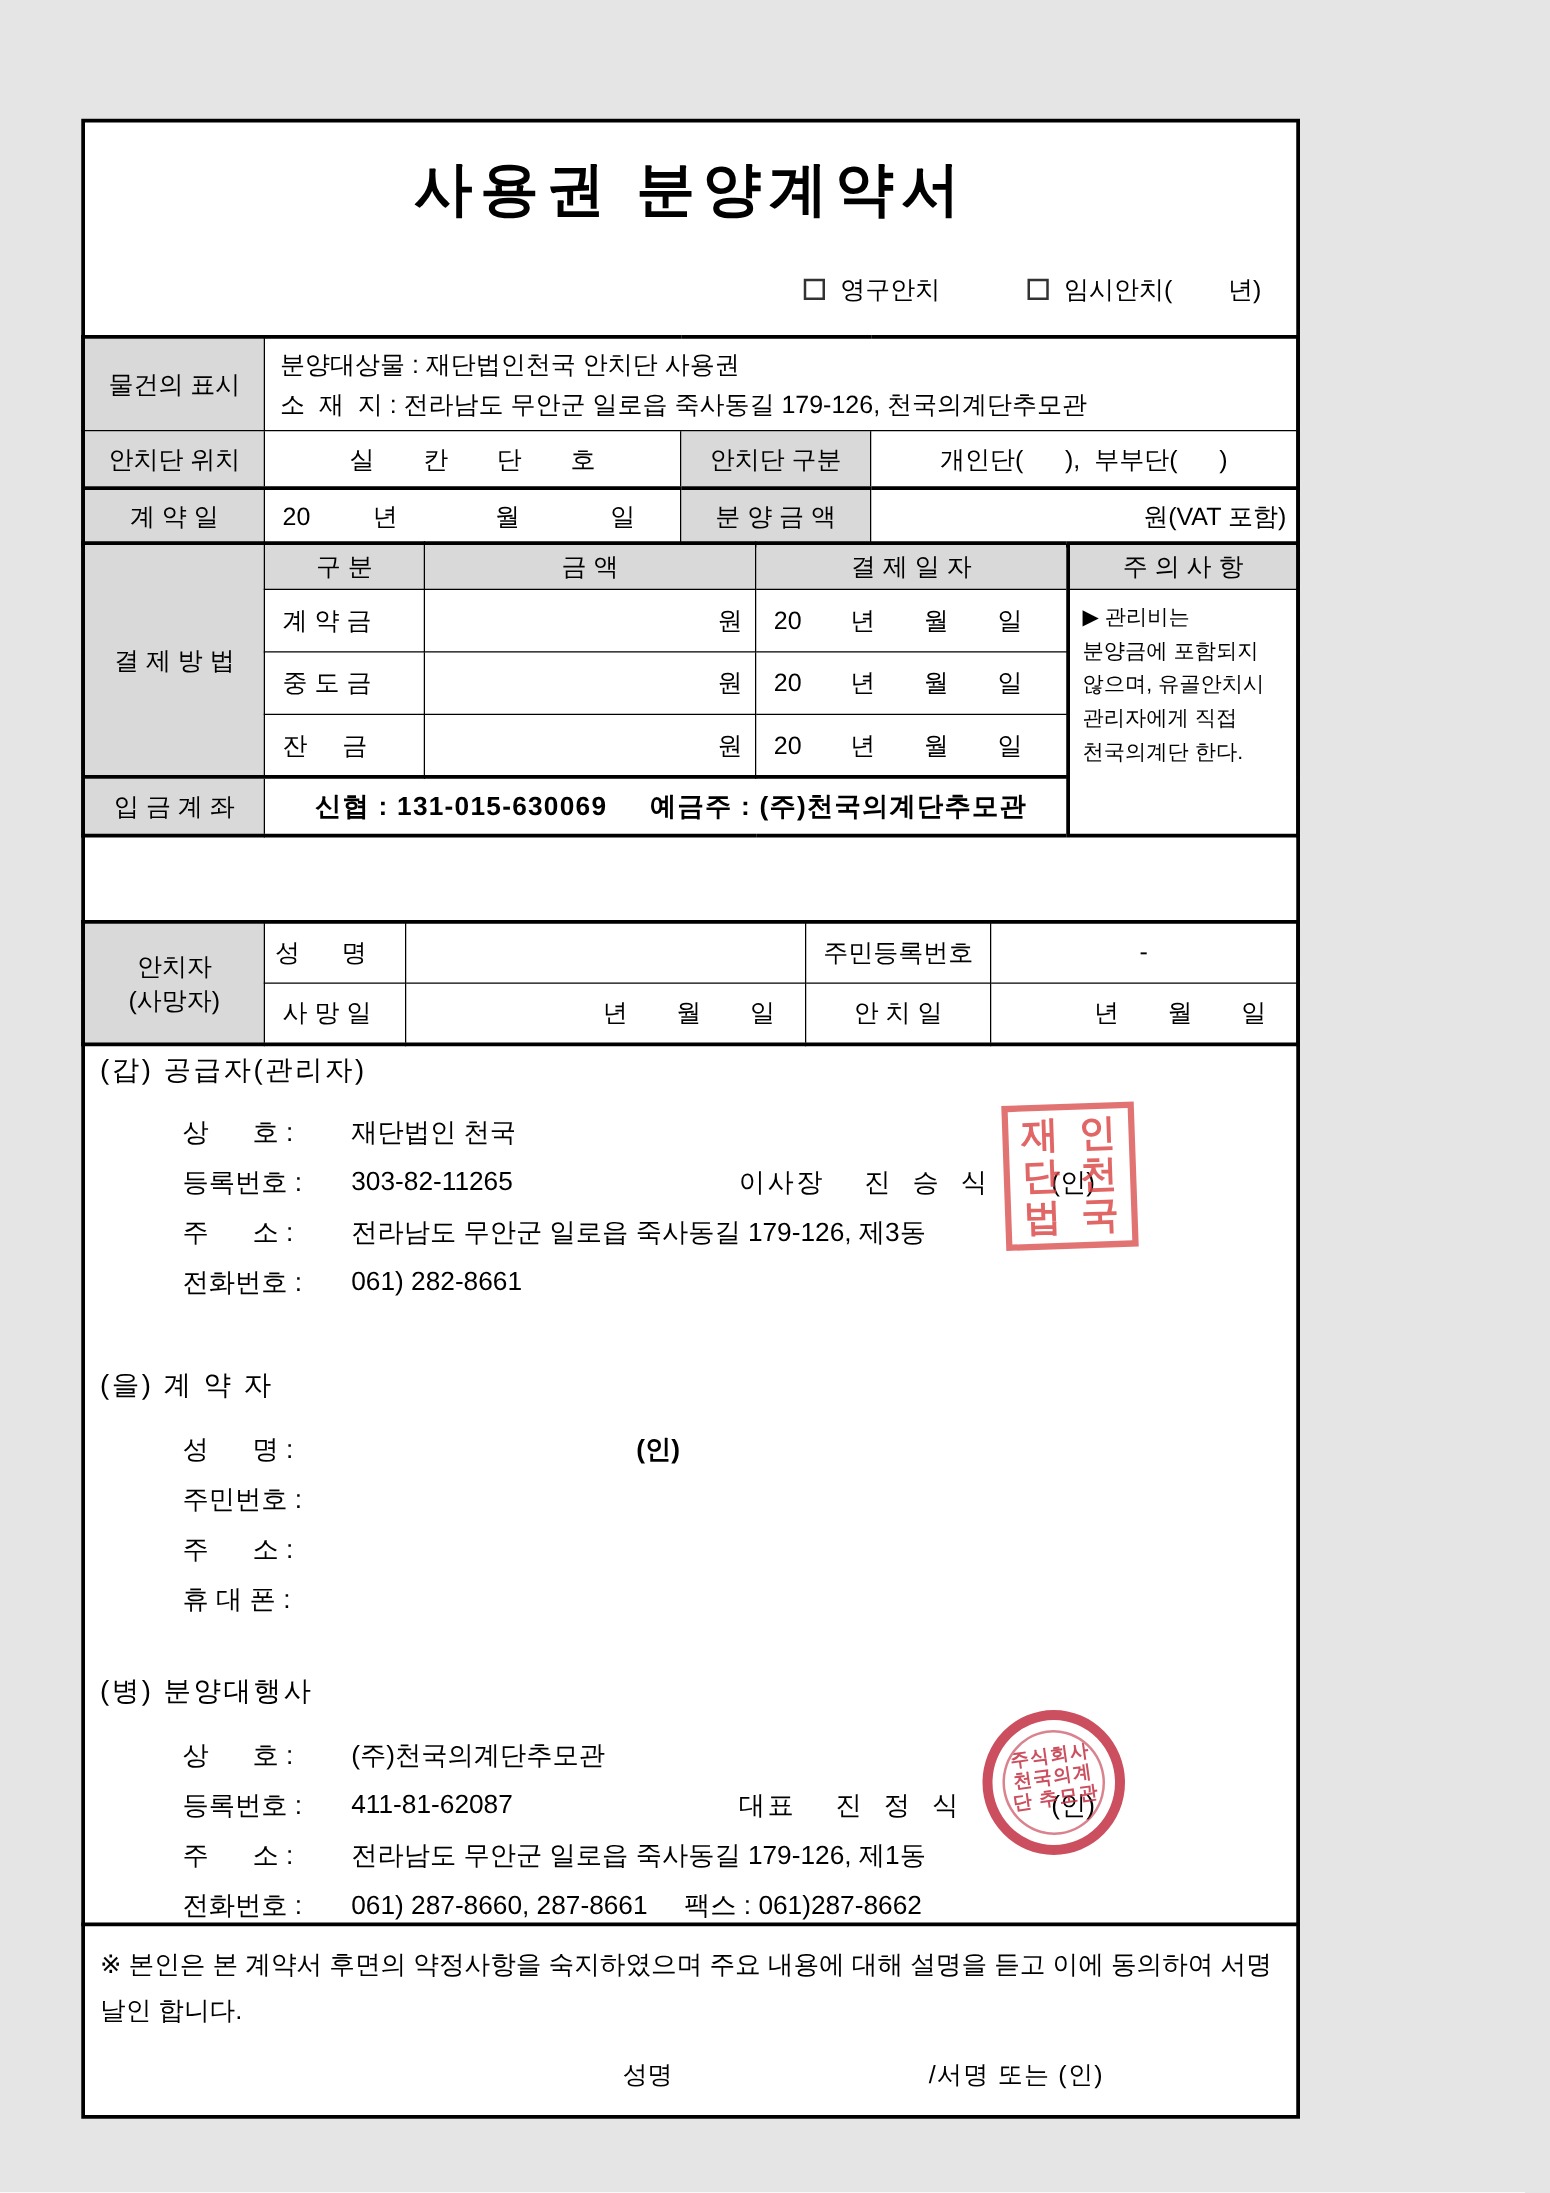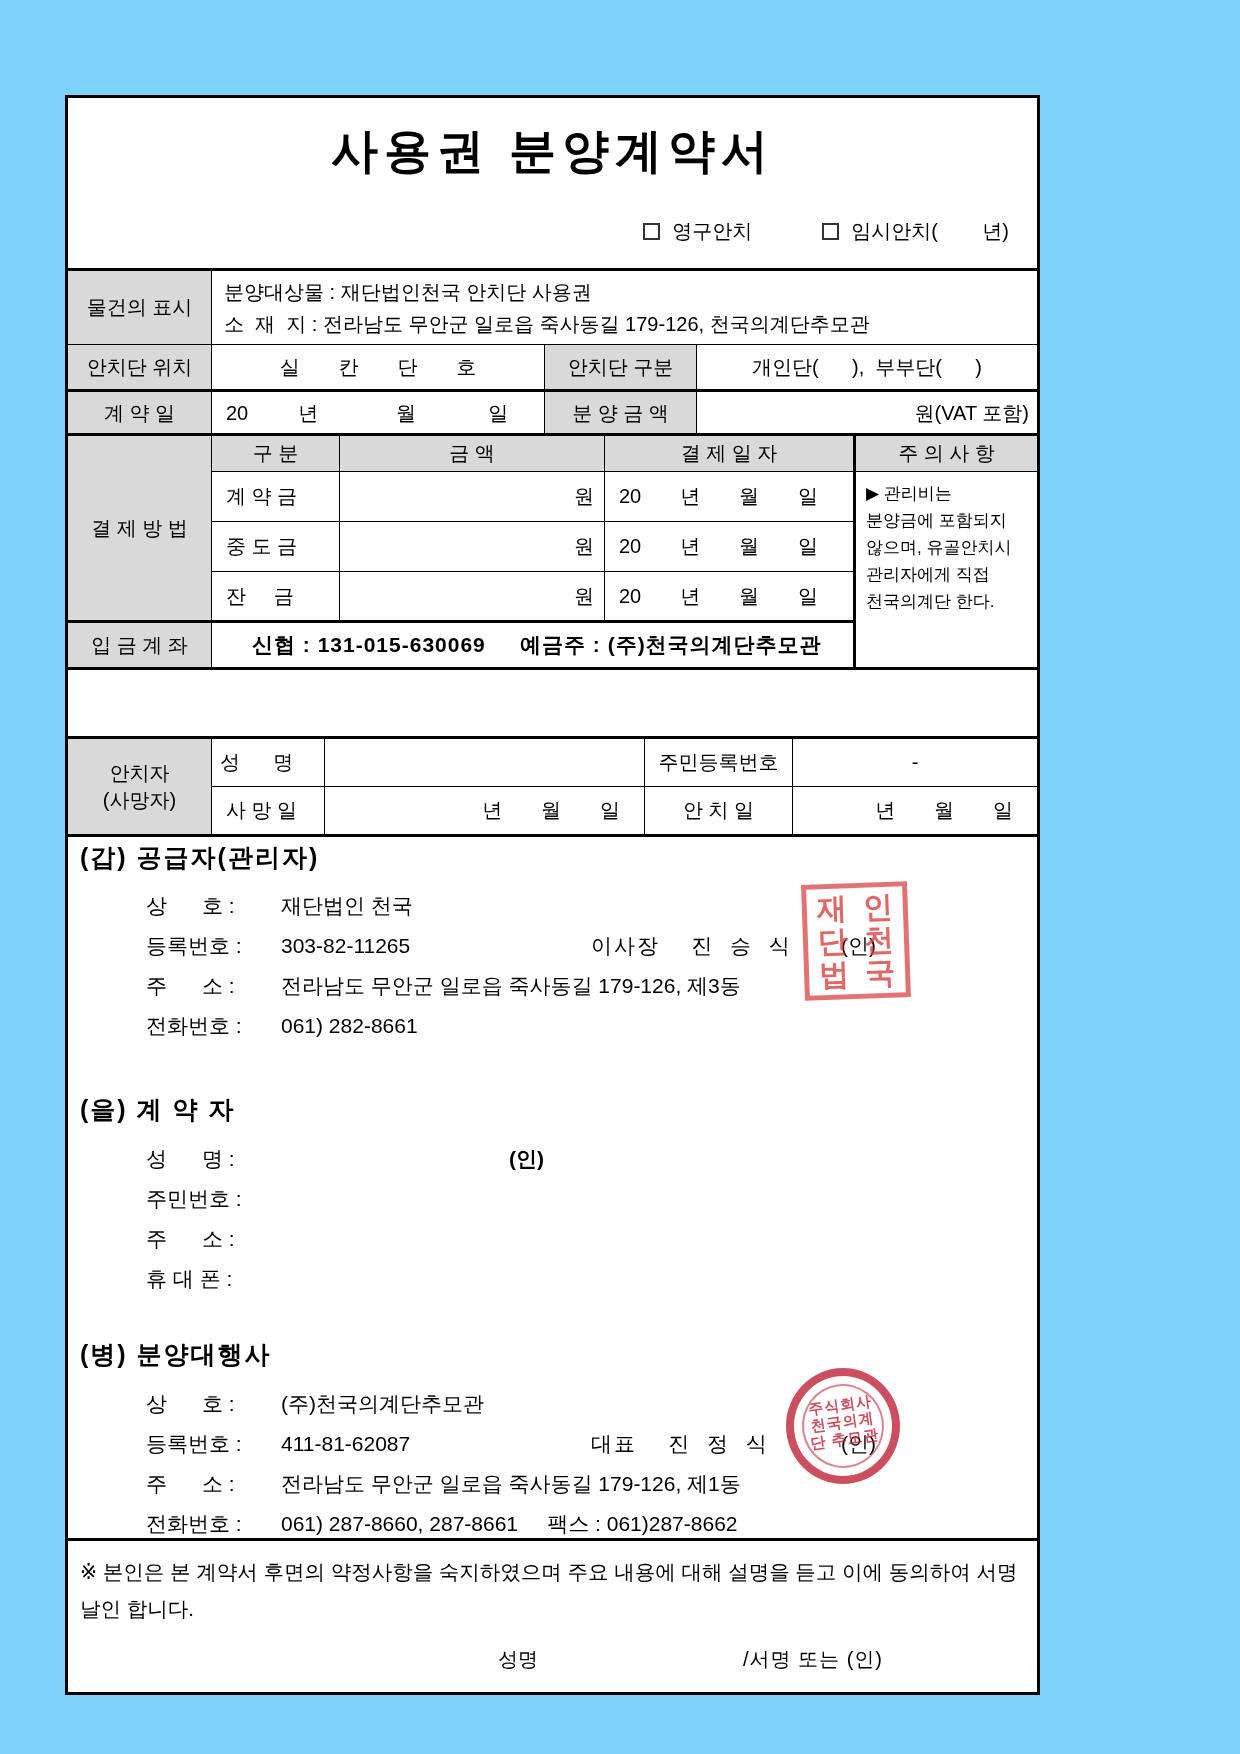--- a/index.html
+++ b/index.html
@@ -1,18 +1,18 @@
 <!DOCTYPE html>
 <html><head>
 <meta charset="utf-8">
 <style>
   * { margin:0; padding:0; box-sizing:border-box; }
   html,body { background:#ffffff; }
   .sheet {
-    position:relative; width:1240px; height:1754px; background:#7dd3fc;
+    position:relative; width:1240px; height:1754px; background:#e5e5e5;
     font-family:"Liberation Sans","DejaVu Sans",sans-serif; color:#000;
   }
   .frame {
     position:absolute; left:65px; top:95px; width:975px; height:1600px;
     border:3px solid #000; background:#fff;
   }
   .doc-title {
     position:absolute; top:22px; left:0; width:100%; text-align:center;
     font-size:47px; font-weight:bold; letter-spacing:6px;
   }
@@ -45,21 +45,21 @@
   .t2 .acct td { height:47px; }
   .t2 .notes { font-size:17px; line-height:27px; vertical-align:top; padding:8px 6px 4px 10px;
                border-left-width:3px; white-space:pre-line; }
   .t2 .amount { text-align:right; padding-right:10px; }
   .t2 .acctval { font-weight:bold; font-size:21px; padding-left:40px; letter-spacing:1px; }
 
   .t3 { top:638px; }
   .t3 td { height:49px; }
 
   .section { position:absolute; left:12px; width:940px; }
-  .sec-head { font-size:25px; font-weight:bold; letter-spacing:2px; }
+  .sec-head { font-size:22px; font-weight:normal; letter-spacing:2px; }
   .sec-lines { position:absolute; left:78px; width:860px; }
   .sec-line { height:40px; display:flex; align-items:center; font-size:21px; white-space:pre; }
   .lbl { display:inline-block; width:135px; }
   .colon-val { display:inline-block; width:310px; }
   .officer { display:inline-block; width:250px; letter-spacing:2px; }
   .blankgap { display:inline-block; width:228px; }
 
   .seal-square {
     position:absolute; left:735px; top:785px; width:106px; height:116px;
     border:5px solid rgba(219,80,80,.8); color:rgba(219,70,70,.82);

